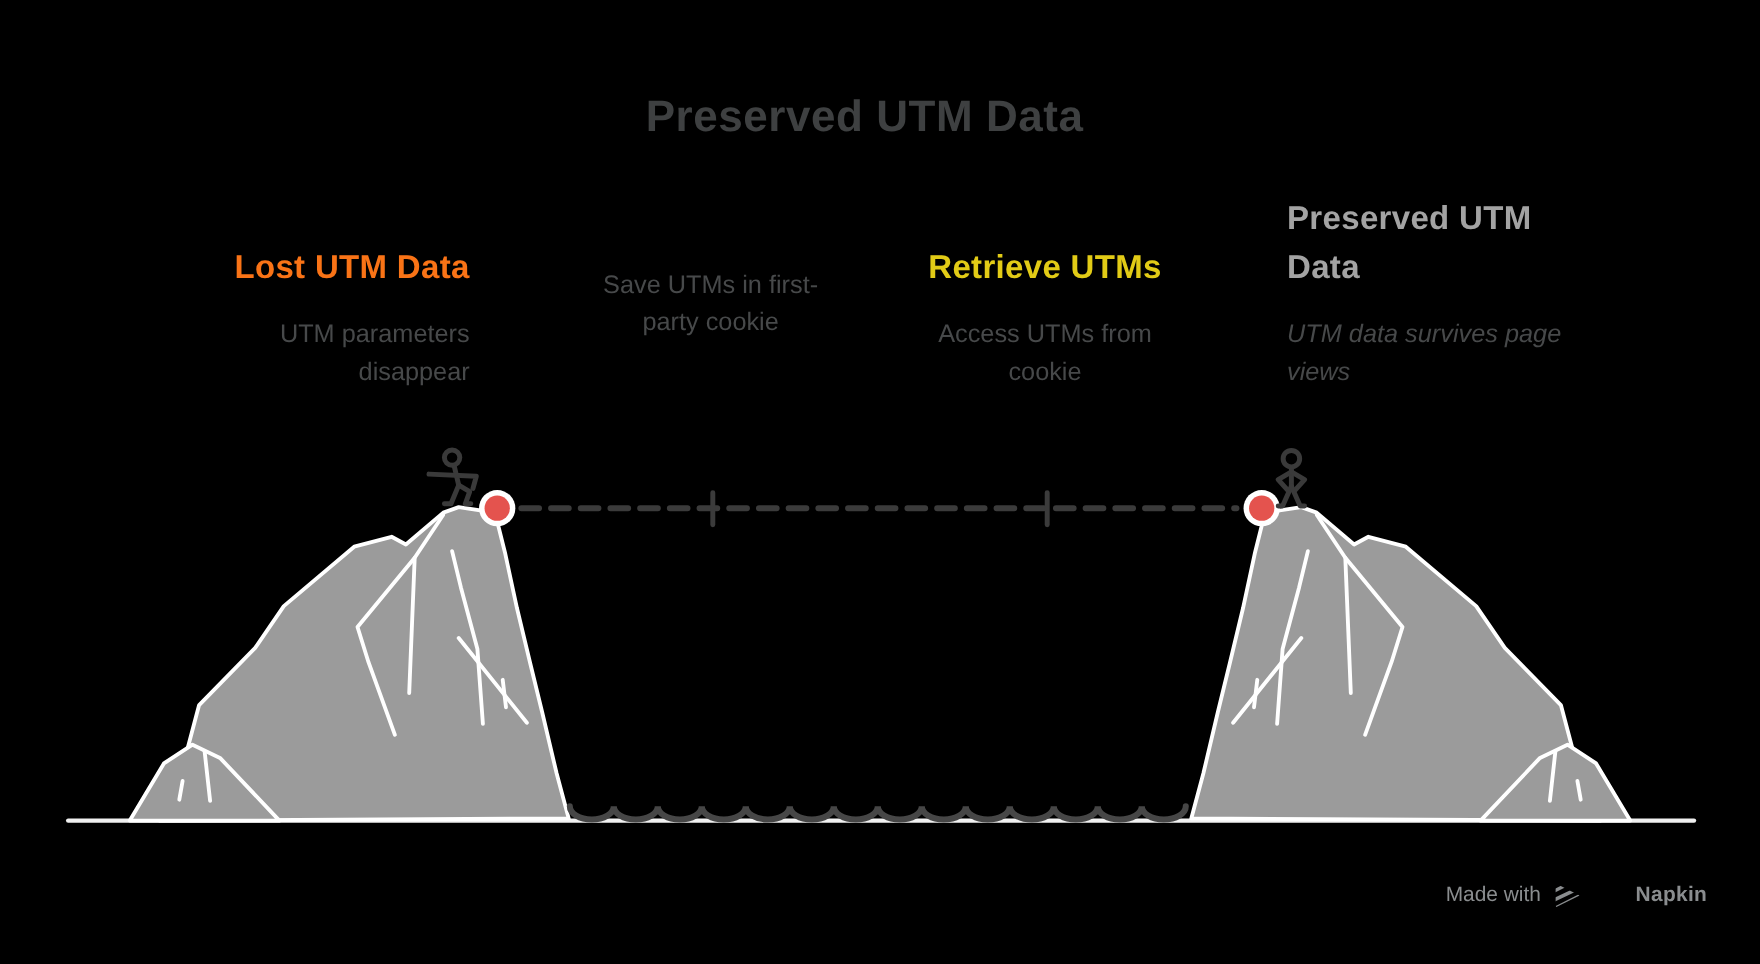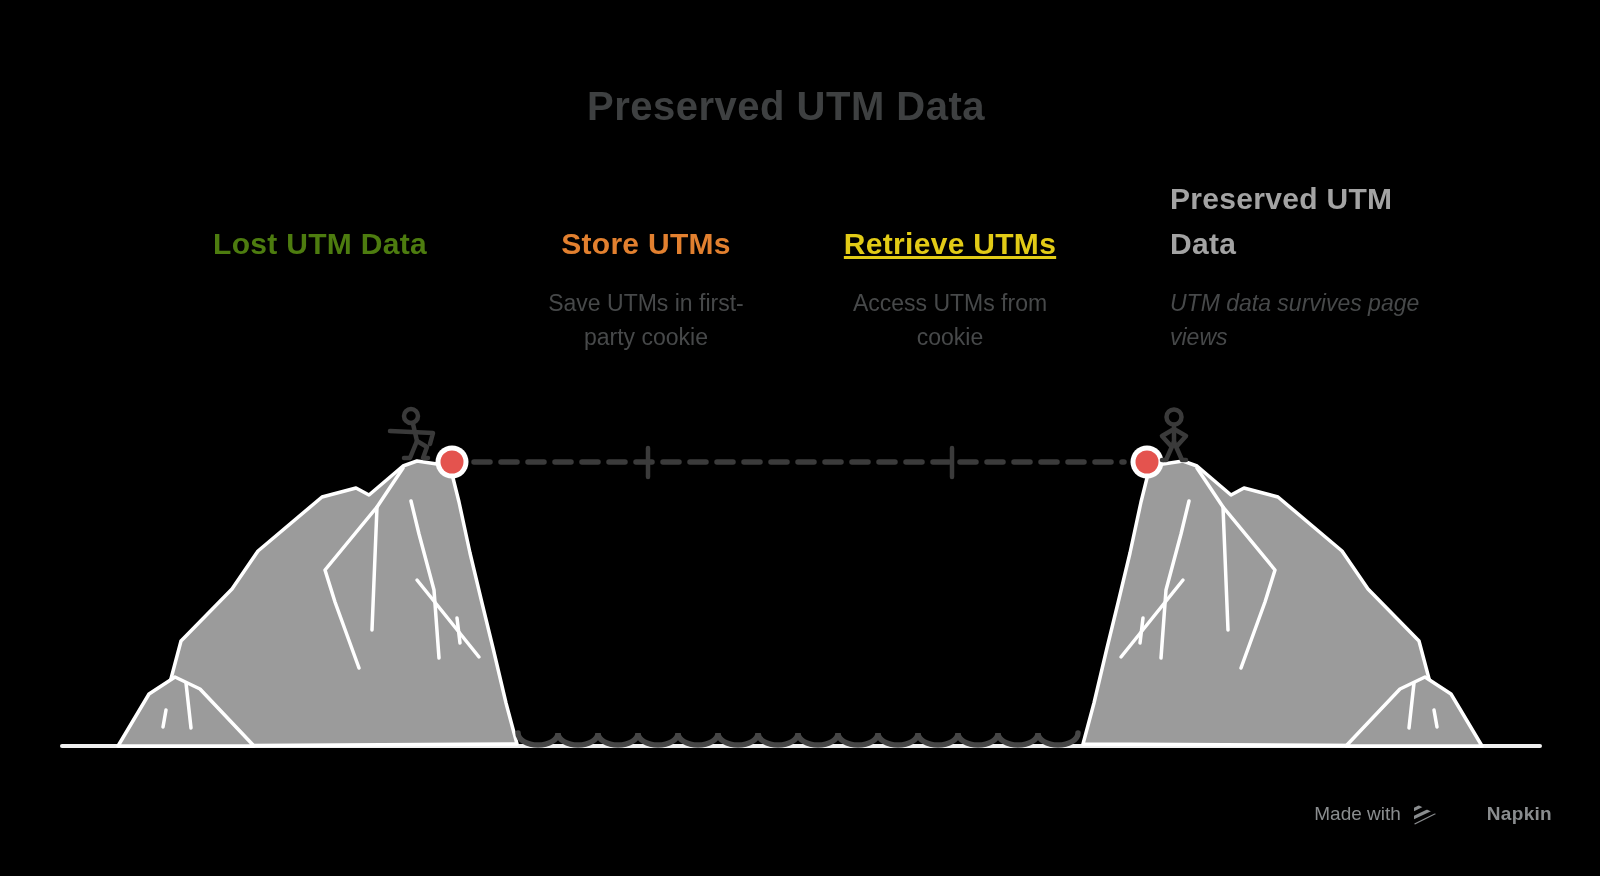--- a/index.html
+++ b/index.html
@@ -95,30 +95,30 @@
     <path d="M1174 429 L1162 436 L1171 446"></path>
     <path d="M1174 429 L1186 436 L1177 446"></path>
     <path d="M1174 442 L1166 460 L1162 460"></path>
     <path d="M1174 442 L1182 460 L1186 460"></path>
   </g>
 </svg>
 
 <div class="title">Preserved UTM Data</div>
 
 <div class="col" id="col1">
-  <h2 style="color: #4d7c0f;">Lost UTM Data</h2>
+  <h2 style="color: #f97316;">Lost UTM Data</h2>
+  <p>UTM parameters disappear</p>
 </div>
 
 <div class="col" id="col2">
-  <h2 style="color: rgb(226, 128, 47);">Store UTMs</h2>
   <p>Save UTMs in first-party cookie</p>
 </div>
 
 <div class="col" id="col3">
-  <h2 style="color: rgb(226, 203, 22); text-decoration: underline;">Retrieve UTMs</h2>
+  <h2 style="color: rgb(226, 203, 22);">Retrieve UTMs</h2>
   <p>Access UTMs from cookie</p>
 </div>
 
 <div class="col" id="col4">
   <h2 style="color: #a3a3a3;">Preserved UTM Data</h2>
   <p>UTM data survives page views</p>
 </div>
 
 <div class="footer">
   <span>Made with</span>

